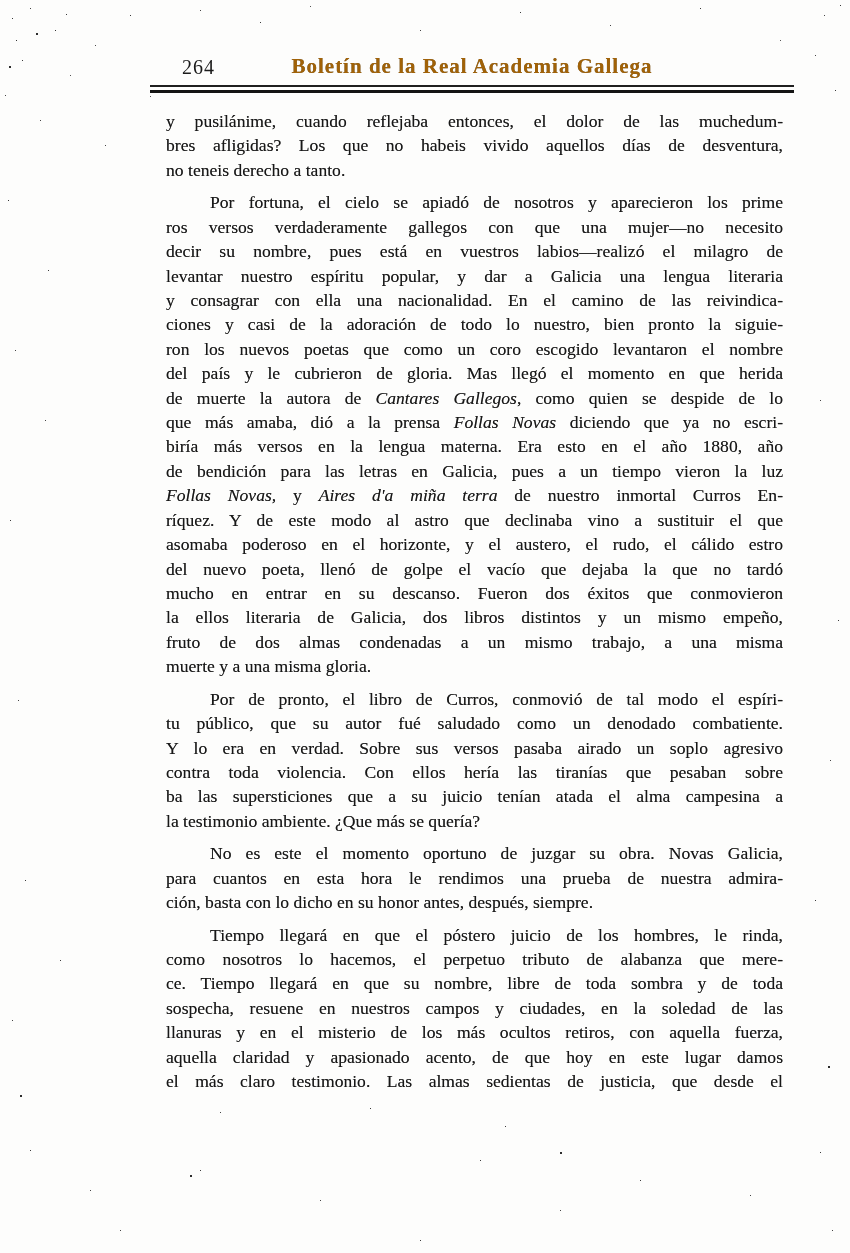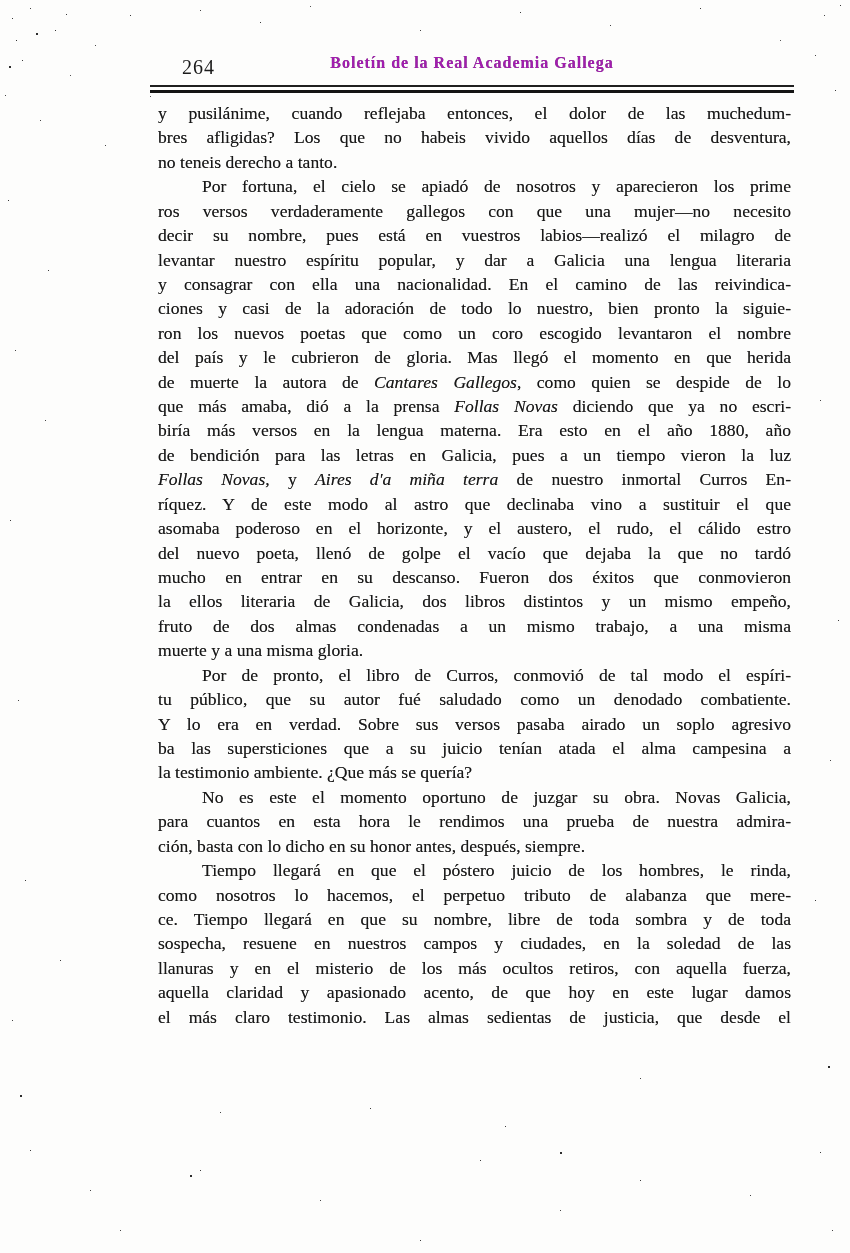--- a/index.html
+++ b/index.html
@@ -64,24 +64,24 @@
     font-size: 20px;
     letter-spacing: 1px;
     color: #1b1b1b;
   }
   .journal-title {
     position: absolute;
     left: 0;
     right: 0;
     top: 0;
     text-align: center;
-    font-size: 16px;
+    font-size: 21px;
     font-weight: 700;
     letter-spacing: 1px;
-    color: #a21caf;
+    color: #a16207;
     text-shadow: 0 0 0.5px rgba(0,0,0,0.55);
   }
   .header-rule {
     position: absolute;
     top: 85px;
     left: 150px;
     width: 644px;
     height: 3px;
     border-top: 2px solid #1f1f1f;
     border-bottom: 3px solid #141414;
@@ -89,21 +89,21 @@
   .body-text {
     position: absolute;
     top: 101px;
     left: 158px;
     width: 633px;
     font-size: 17.6px;
     line-height: 24.42px;
     color: #181818;
     text-shadow: 0 0 0.4px rgba(0,0,0,0.5);
   }
-  .paragraph { margin: 0; }
+  .paragraph { margin: 8px; }
   .line {
     text-align: justify;
     text-align-last: justify;
     white-space: normal;
   }
   .line.flush { text-align-last: left; }
   .line.indent { padding-left: 44px; }
   .italic { font-style: italic; }
 </style>
 </head>
@@ -145,20 +145,21 @@
         <div class="line"><span>del nuevo poeta, llenó de golpe el vacío que dejaba la que no tardó</span></div>
         <div class="line"><span>mucho en entrar en su descanso. Fueron dos éxitos que conmovieron</span></div>
         <div class="line"><span>la ellos literaria de Galicia, dos libros distintos y un mismo empeño,</span></div>
         <div class="line"><span>fruto de dos almas condenadas a un mismo trabajo, a una misma</span></div>
         <div class="line flush"><span>muerte y a una misma gloria.</span></div>
       </div>
       <div class="paragraph">
         <div class="line indent"><span>Por de pronto, el libro de Curros, conmovió de tal modo el espíri-</span></div>
         <div class="line"><span>tu público, que su autor fué saludado como un denodado combatiente.</span></div>
         <div class="line"><span>Y lo era en verdad. Sobre sus versos pasaba airado un soplo agresivo</span></div>
+        <div class="line"><span>contra toda violencia. Con ellos hería las tiranías que pesaban sobre</span></div>
         <div class="line"><span>ba las supersticiones que a su juicio tenían atada el alma campesina a</span></div>
         <div class="line flush"><span>la testimonio ambiente. ¿Que más se quería?</span></div>
       </div>
       <div class="paragraph">
         <div class="line indent"><span>No es este el momento oportuno de juzgar su obra. Novas Galicia,</span></div>
         <div class="line"><span>para cuantos en esta hora le rendimos una prueba de nuestra admira-</span></div>
         <div class="line flush"><span>ción, basta con lo dicho en su honor antes, después, siempre.</span></div>
       </div>
       <div class="paragraph">
         <div class="line indent"><span>Tiempo llegará en que el póstero juicio de los hombres, le rinda,</span></div>

